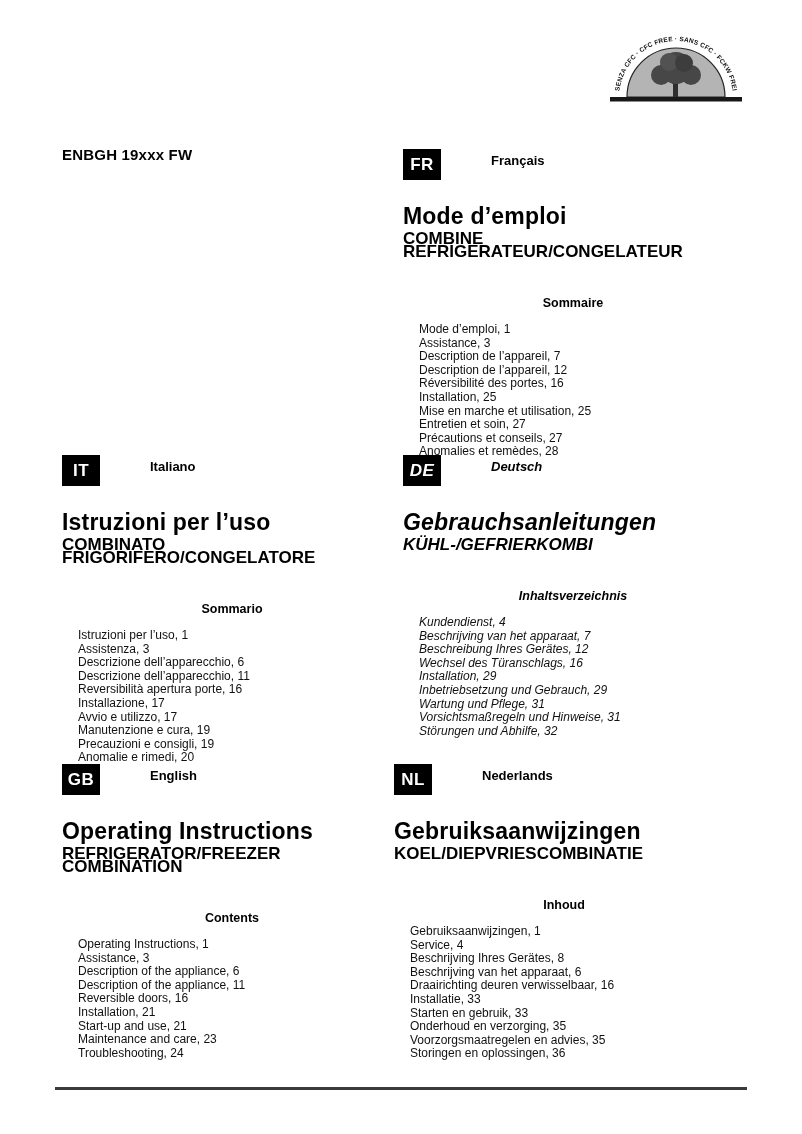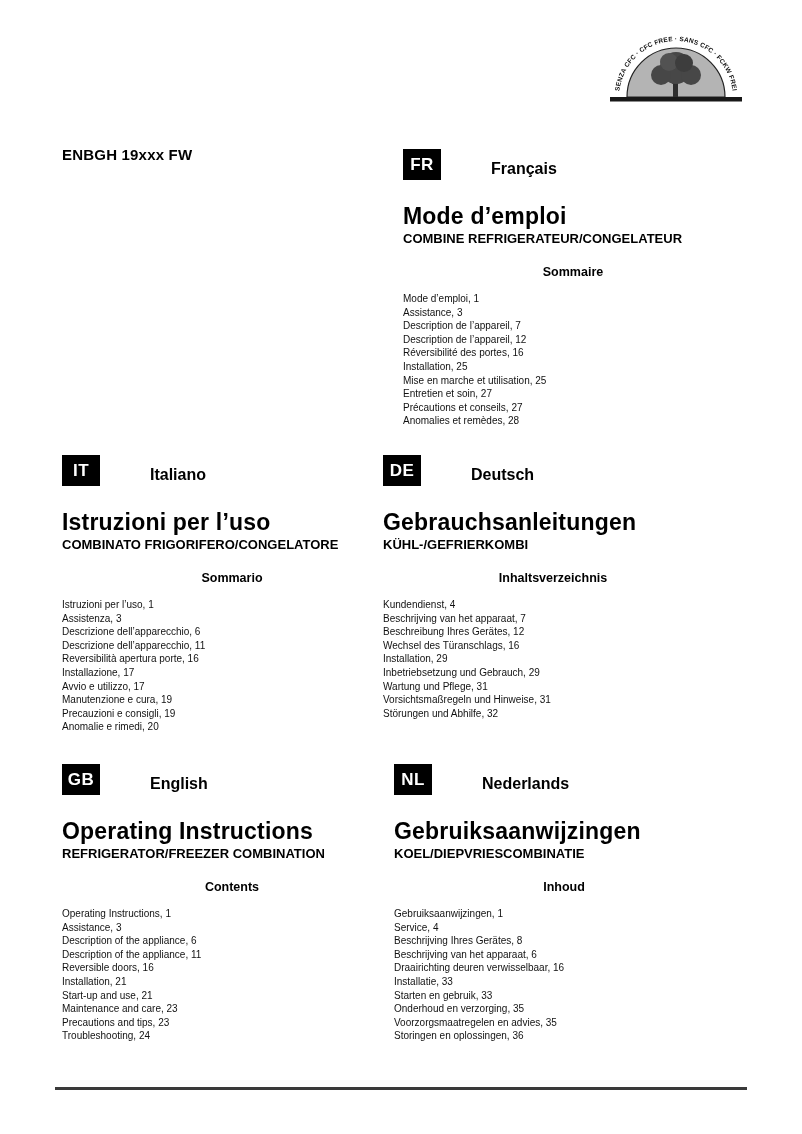--- a/index.html
+++ b/index.html
@@ -14,41 +14,41 @@
   .model {
     position:absolute; left:62px; top:146px;
     font-size:15px; font-weight:bold; letter-spacing:0.2px;text-align:center;
   }
 
   .logo { position:absolute; left:606px; top:34px; width:140px; }
 
   .lang-section { position:absolute; width:340px; }
   .sec-fr { left:403px; top:149px; }
   .sec-it { left:62px;  top:455px; }
-  .sec-de { left:383px; top:455px; }
+  .sec-de { left:403px; top:455px;font-style:italic; }
   .sec-gb { left:62px;  top:764px; }
   .sec-nl { left:394px; top:764px; }
 
-  .lang-header { display:flex; align-items:center; height:31px; margin-bottom:24px; }
+  .lang-header { display:flex; align-items:flex-start; height:31px; margin-bottom:24px; }
   .lang-badge {
     background:#000; color:#fff; width:38px; height:31px;
     display:flex; align-items:center; justify-content:center;
     font-size:17px; font-weight:bold; letter-spacing:0.5px;
   }
   .lang-name {
-    font-size:16px; font-weight:bold; margin-left:2px;
+    font-size:13px; font-weight:bold; margin-left:2px;
     transform:translateY(4px);
     padding-left:48px;
   }
 
   .sec-title { font-size:23px; line-height:24px; font-weight:bold; letter-spacing:0.2px; }
-  .sec-subtitle { font-size:13px; font-weight:bold; margin-top:4px; line-height:13px; }
-  .toc-heading { font-size:12.5px; font-weight:bold; text-align:center; margin-top:21px; line-height:13px; }
+  .sec-subtitle { font-size:17px; font-weight:bold; margin-top:4px; line-height:13px; }
+  .toc-heading { font-size:12.5px; font-weight:bold; text-align:center; margin-top:39px; line-height:13px; }
   .toc-list { margin-top:13px; }
-  .toc-item { font-size:10px; line-height:13.6px; color:#111; }
+  .toc-item { font-size:12px; line-height:13.6px; color:#111;margin-left:16px; }
 
   .bottom-rule {
     position:absolute; left:55px; top:1087px; width:692px; height:3px;
     background:#3a3a3a;
   }
 </style>
 </head>
 <body>
 
 <div class="page">
@@ -164,21 +164,20 @@
     <div class="toc-heading">Contents</div>
     <div class="toc-list">
         <div class="toc-item">Operating Instructions, 1</div>
         <div class="toc-item">Assistance, 3</div>
         <div class="toc-item">Description of the appliance, 6</div>
         <div class="toc-item">Description of the appliance, 11</div>
         <div class="toc-item">Reversible doors, 16</div>
         <div class="toc-item">Installation, 21</div>
         <div class="toc-item">Start-up and use, 21</div>
         <div class="toc-item">Maintenance and care, 23</div>
-        <div class="toc-item">Precautions and tips, 23</div>
         <div class="toc-item">Troubleshooting, 24</div>
       </div>
   </section>
 
   <section class="lang-section sec-nl">
     <div class="lang-header">
       <div class="lang-badge">
         <span>NL</span>
       </div>
       <span class="lang-name">Nederlands</span>

